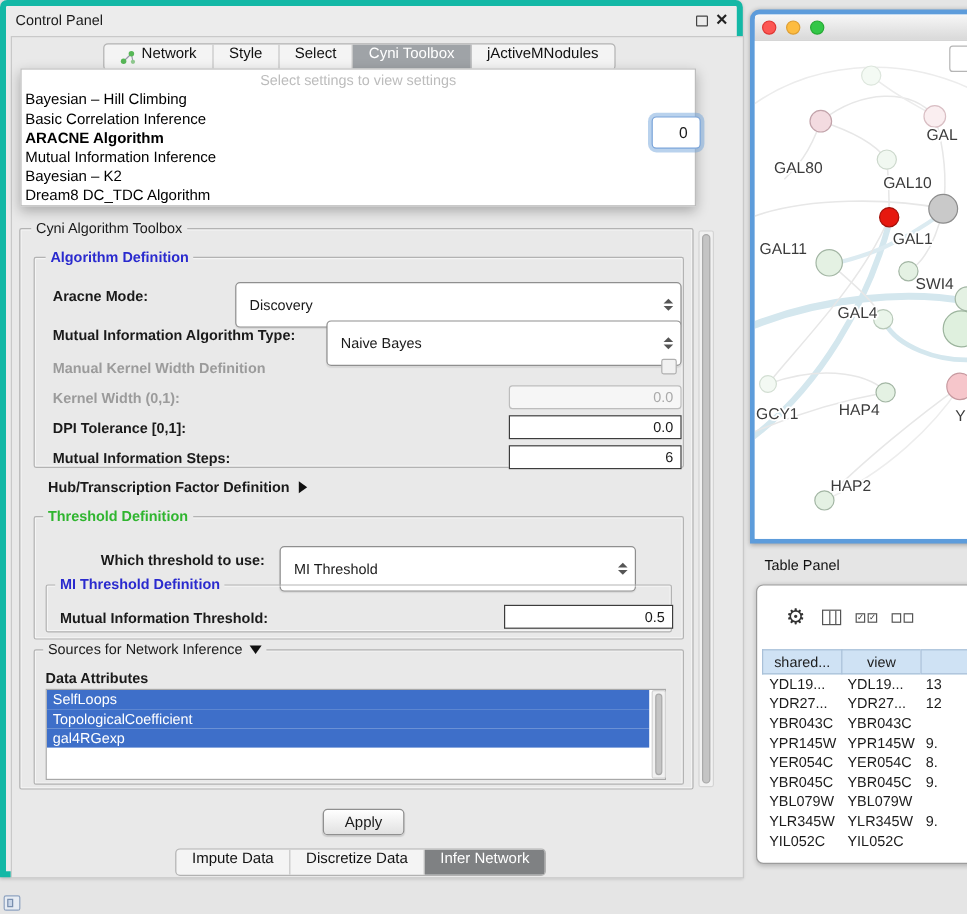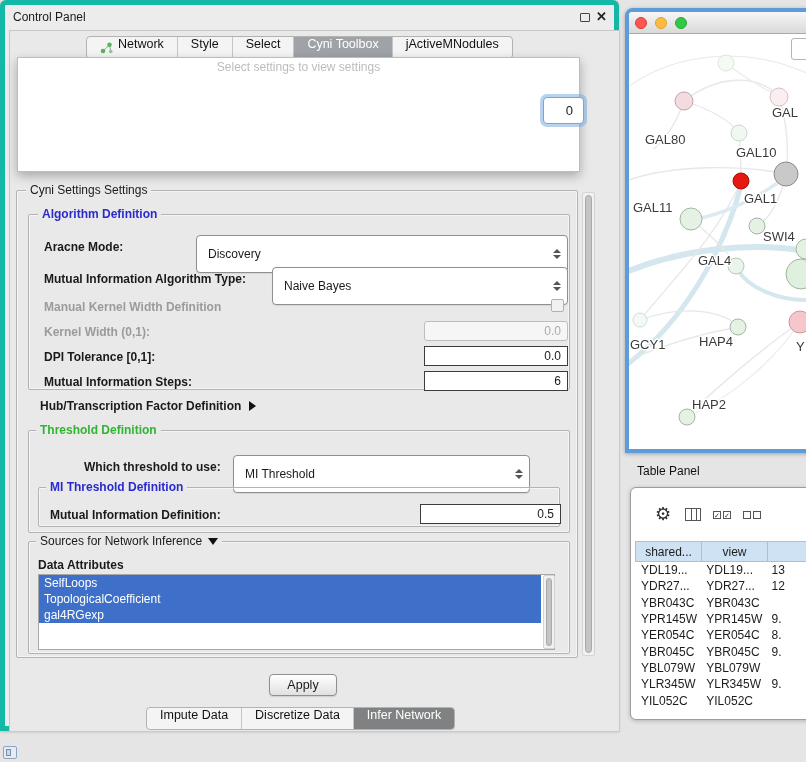--- a/index.html
+++ b/index.html
@@ -132,21 +132,21 @@
     </div>
     <div class="tab sel">
       <span>Cyni Toolbox</span>
     </div>
     <div class="tab">
       <span>jActiveMNodules</span>
     </div>
   </div>
 
 <div class="group" style="left:16px;top:190px;width:562px;height:468px"></div>
-<span class="group-label" style="left:26px;top:183px">Cyni Settings Settings</span>
+<span class="group-label" style="left:26px;top:183px">Cyni Algorithm Toolbox</span>
 <div class="vscroll" style="left:582px;top:192px;width:13px;height:464px">
     <div class="vthumb"></div>
   </div>
 
 <div class="group" style="left:28px;top:214px;width:542px;height:176px"></div>
 <span class="group-label gl-blue" style="left:38px;top:207px">Algorithm Definition</span>
 
 <span class="flabel" style="left:44px;top:240px">Aracne Mode:</span>
 <div class="combo" style="left:196px;top:235px;width:372px">
   <span>Discovery</span>
@@ -189,21 +189,21 @@
 <div class="combo" style="left:233px;top:455px;width:297px">
   <span>MI Threshold</span>
   <span class="arrows">
       <i class="tri-up"></i>
       <i class="tri-dn"></i>
     </span>
 </div>
 
 <div class="group" style="left:38px;top:487px;width:522px;height:40px"></div>
 <span class="group-label gl-blue" style="left:46px;top:480px">MI Threshold Definition</span>
-<span class="flabel" style="left:50px;top:508px">Mutual Information Definition:</span>
+<span class="flabel" style="left:50px;top:508px">Mutual Information Threshold:</span>
 <div class="tfield" style="left:420px;top:504px;width:141px">0.5</div>
 
 <div class="group" style="left:28px;top:541px;width:542px;height:113px"></div>
 <span class="group-label" style="left:36px;top:534px">
   <span>Sources for Network Inference</span>
   <i class="tri-down"></i>
 </span>
 <span class="flabel" style="left:38px;top:558px">Data Attributes</span>
 <div id="attr-list">
     <div class="li sel">SelfLoops</div>
@@ -223,20 +223,28 @@
     <div class="btab">
       <span>Discretize Data</span>
     </div>
     <div class="btab sel">
       <span>Infer Network</span>
     </div>
   </div>
 
 <div id="algo-popup">
   <div id="dd-placeholder">Select settings to view settings</div>
+  <div id="dd-items">
+      <div class="dd-item">Bayesian – Hill Climbing</div>
+      <div class="dd-item">Basic Correlation Inference</div>
+      <div class="dd-item dd-sel">ARACNE Algorithm</div>
+      <div class="dd-item">Mutual Information Inference</div>
+      <div class="dd-item">Bayesian – K2</div>
+      <div class="dd-item">Dream8 DC_TDC Algorithm</div>
+    </div>
 </div>
 <div id="zero-field">0</div>
 
 <div id="netwin">
   <div id="net-titlebar">
     <span class="light l-red"></span>
     <span class="light l-yellow"></span>
     <span class="light l-green"></span>
   </div>
   <div id="net-canvas">

